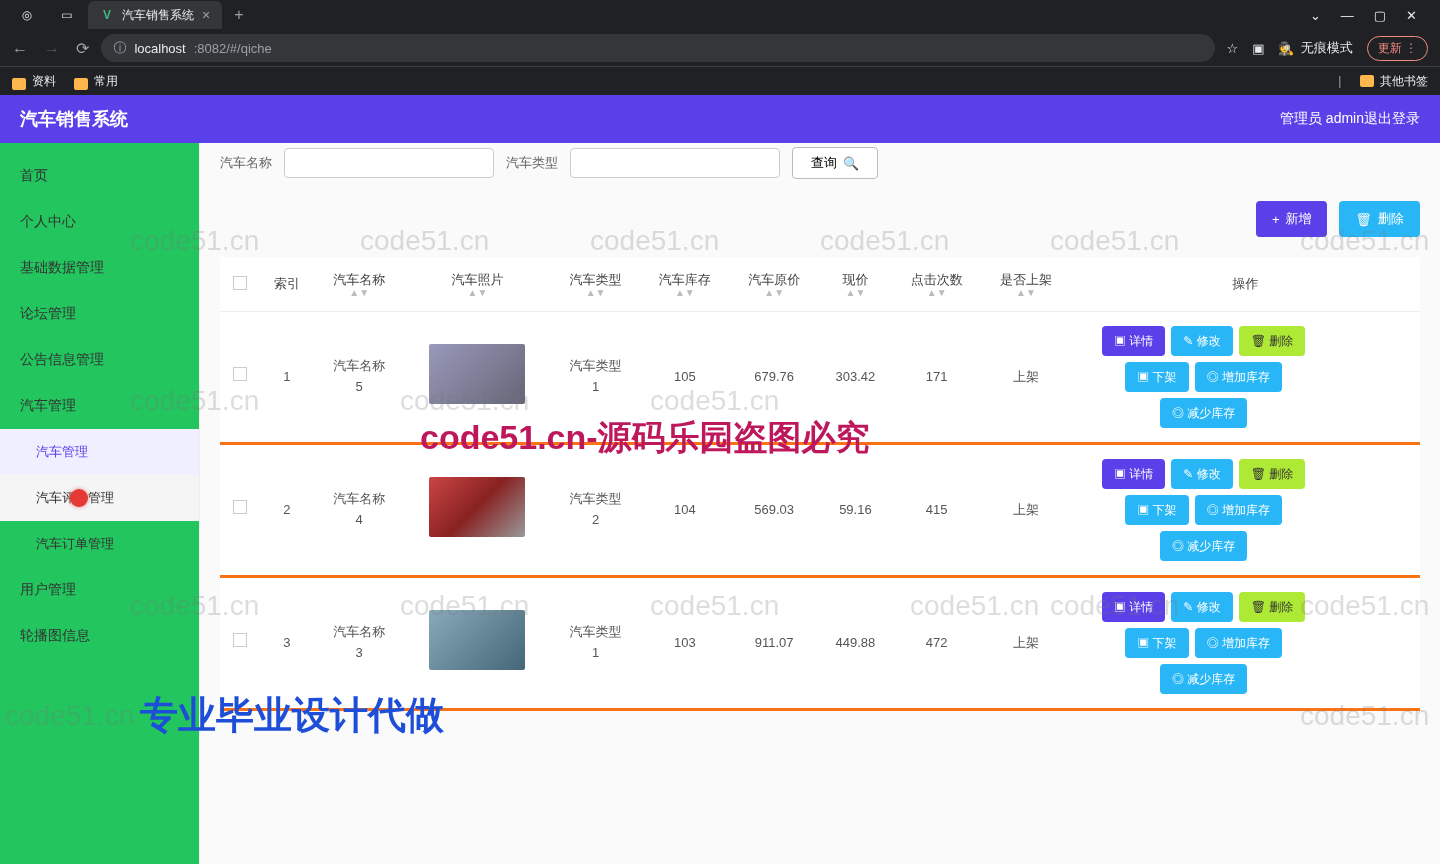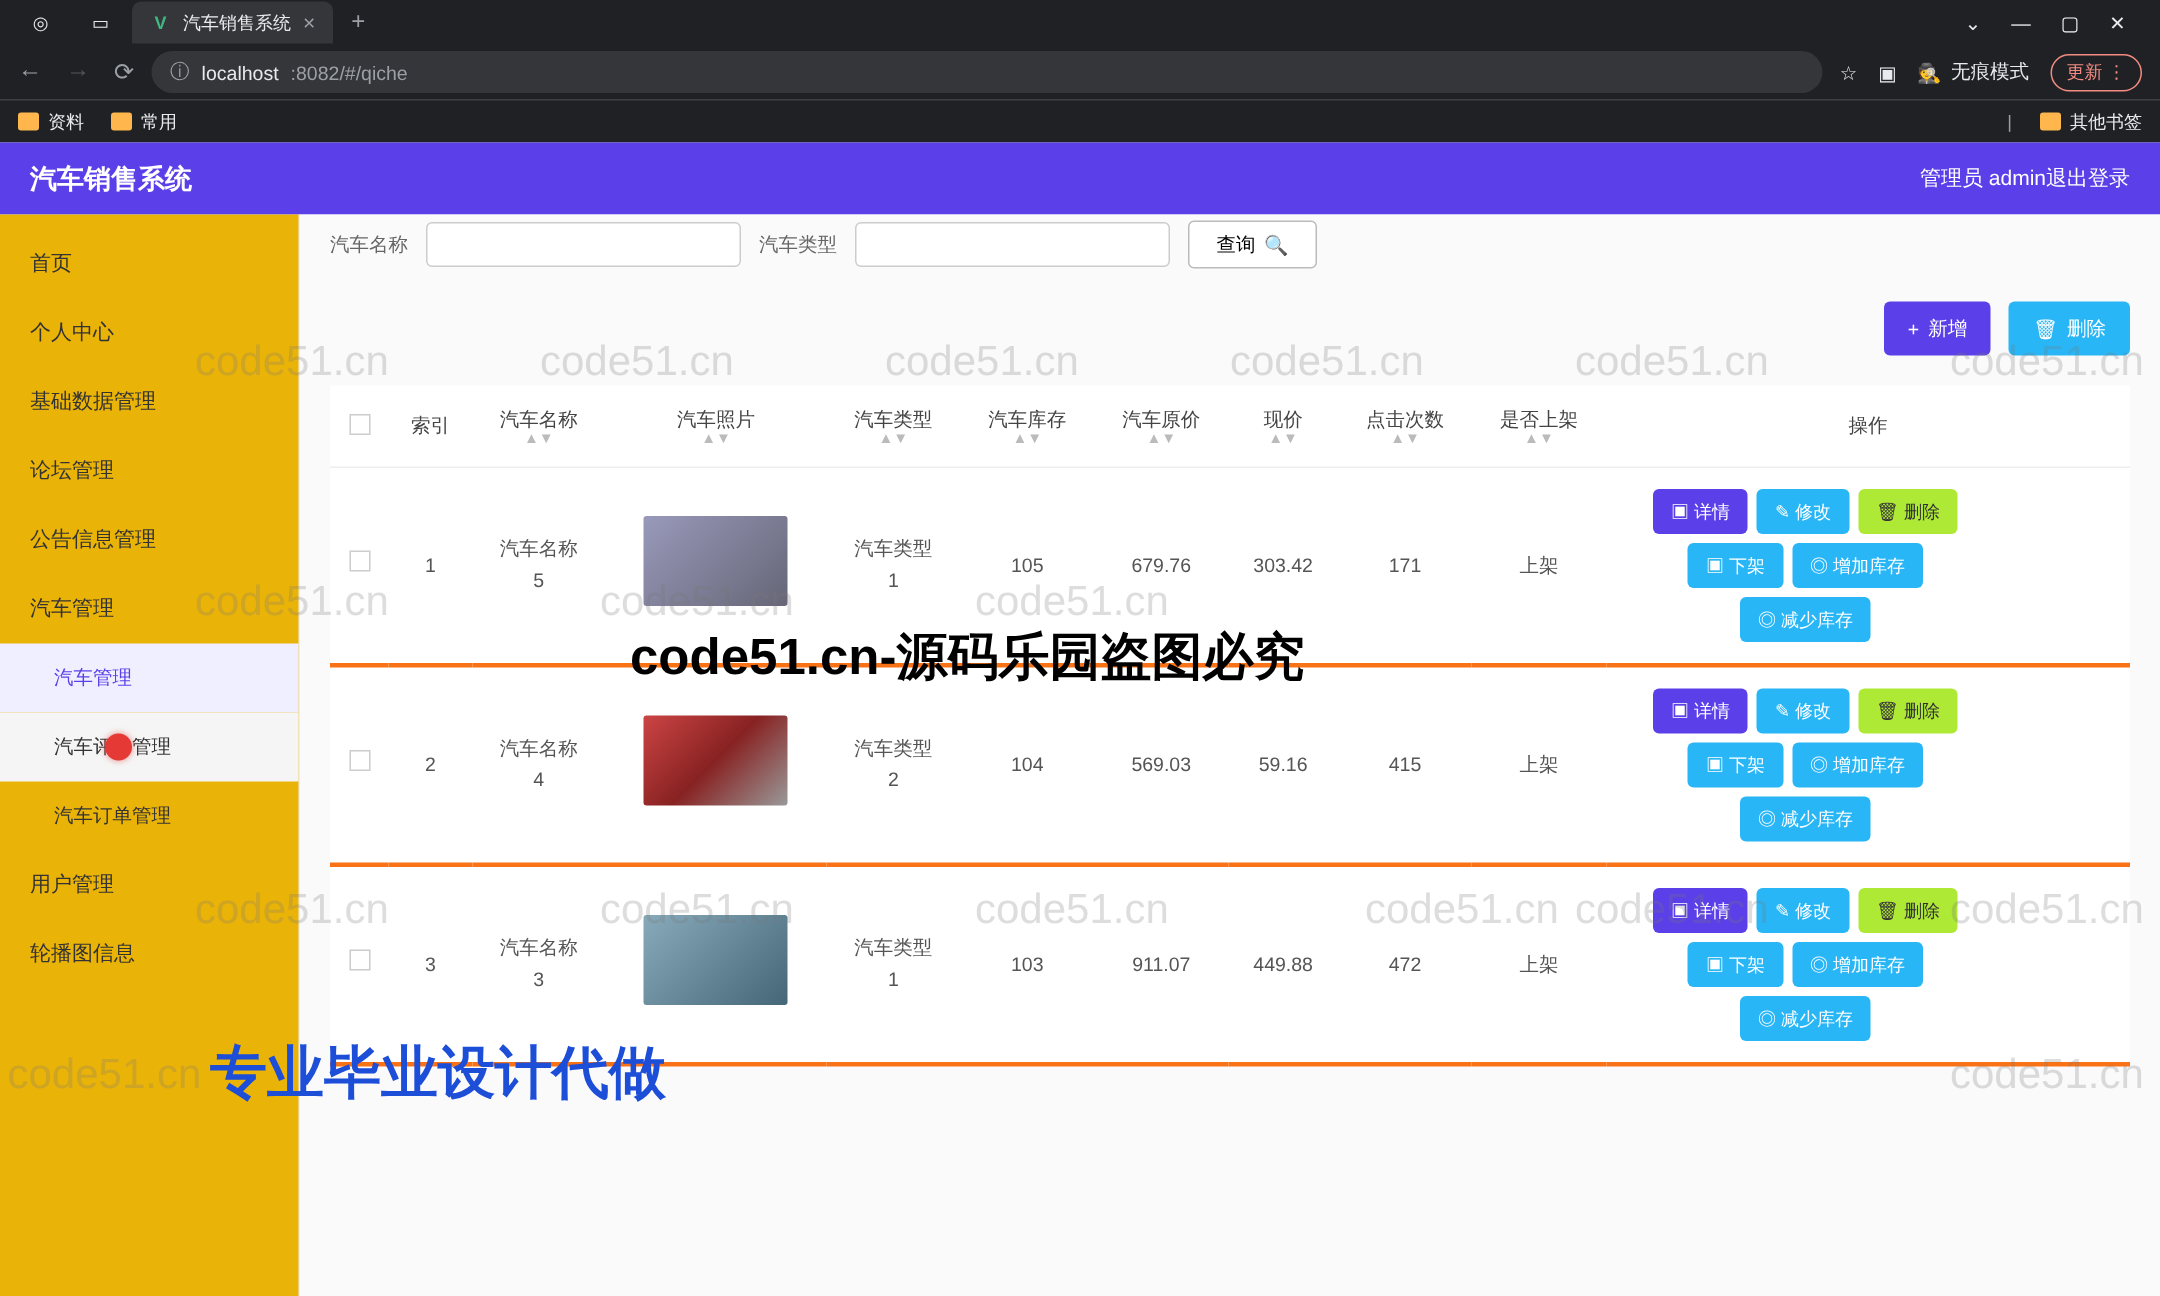--- a/index.html
+++ b/index.html
@@ -19,33 +19,33 @@
 .addr-bar { height: 36px; display: flex; align-items: center; padding: 0 12px; gap: 12px; }
 .nav-btns { display: flex; gap: 16px; font-size: 16px; color: #9aa0a6; }
 .nav-btns span { cursor: pointer; }
 .url-box { flex: 1; background: #35363a; border-radius: 16px; height: 28px; display: flex; align-items: center; padding: 0 12px; font-size: 13px; color: #9aa0a6; gap:8px;}
 .url-box .url-text { color: #e8eaed; }
 .addr-right { display: flex; align-items: center; gap: 14px; color: #e8eaed; font-size: 13px; }
 .incognito { display:flex; align-items:center; gap:6px; }
 .update-btn { border: 1px solid #f28b82; color: #f28b82; border-radius: 14px; padding: 3px 10px; font-size: 12px; cursor:pointer; }
 
 .bookmarks { height: 29px; display: flex; align-items: center; padding: 0 12px; gap: 18px; font-size: 12px; border-top: 1px solid #3c4043; }
-.bm-item { display:flex; align-items:center; gap:6px; cursor:pointer; }
+.bm-item { display:flex; align-items:flex-end; gap:6px; cursor:pointer; }
 .bm-folder { width:14px; height:12px; background:#ffb74d; border-radius:2px; }
 .bm-right { margin-left:auto; display:flex; align-items:center; gap:6px; }
 
 
 .app-header { height: 48px; background: #5b3fe8; color: #fff; display: flex; align-items: center; padding: 0 20px; }
 .app-title { font-size: 18px; font-weight: bold; }
 .header-right { margin-left: auto; display: flex; font-size: 14px; }
 .header-right span { cursor:pointer; }
 
 
 .app-body { display: flex; height: calc(864px - 95px - 48px); }
-.sidebar { width: 200px; background: #eab308; padding-top: 10px; border-right: 1px solid #eee; }
+.sidebar { width: 200px; background: #22c55e; padding-top: 10px; border-right: 1px solid #eee; }
 .sidebar-item { padding: 14px 20px; font-size: 14px; color: #333; cursor: pointer; display:flex; align-items:center; }
 .sidebar-item.sub { padding-left: 36px; font-size: 13px; }
 .sidebar-item.active { color: #5b3fe8; background: #f0efff; }
 .sidebar-item.hover { background: #f5f5f5; position: relative; }
 .red-cursor { position:absolute; left:70px; top:14px; width:18px; height:18px; background:#e53935; border-radius:50%; box-shadow:0 0 4px rgba(229,57,53,0.6); }
 
 .main { flex: 1; background: #fafafa; padding: 0 20px 20px; overflow: hidden; position:relative; }
 
 
 .search-bar { display: flex; align-items: center; gap: 12px; padding: 4px 0 10px; }
@@ -67,21 +67,21 @@
 .sort-icon { display:block; font-size:10px; color:#bbb; line-height:8px; }
 .checkbox { width:14px; height:14px; border:1px solid #ccc; display:inline-block; cursor:pointer; background:#fff; }
 .car-img { width:96px; height:60px; background:linear-gradient(135deg,#99b 0%,#667 100%); border-radius:2px; display:inline-block; }
 .car-img.r2 { background:linear-gradient(135deg,#c44 0%,#822 50%,#999 100%); }
 .car-img.r3 { background:linear-gradient(135deg,#8ab 0%,#467 100%); }
 .ops { display:flex; flex-wrap:wrap; gap:6px; justify-content:center; max-width:250px; }
 .ops .btn { height:30px; padding:0 12px; font-size:12px; }
 
 
 .watermark { position: fixed; color: rgba(120,120,120,0.25); font-size: 28px; font-weight:300; pointer-events:none; z-index:5; }
-.wm-red { position:fixed; color:#000000; font-size:34px; font-weight:bold; z-index:6; pointer-events:none; }
+.wm-red { position:fixed; color:#be185d; font-size:34px; font-weight:bold; z-index:6; pointer-events:none; }
 .wm-gray { position:fixed; color:#1d4ed8; font-size:38px; font-weight:bold; z-index:6; pointer-events:none; }
 </style>
 </head>
 <body>
 
 <div class="browser-chrome">
   <div class="tab-bar">
     <div class="tab inactive">
         <span class="tab-icon">◎</span>
       </div>

